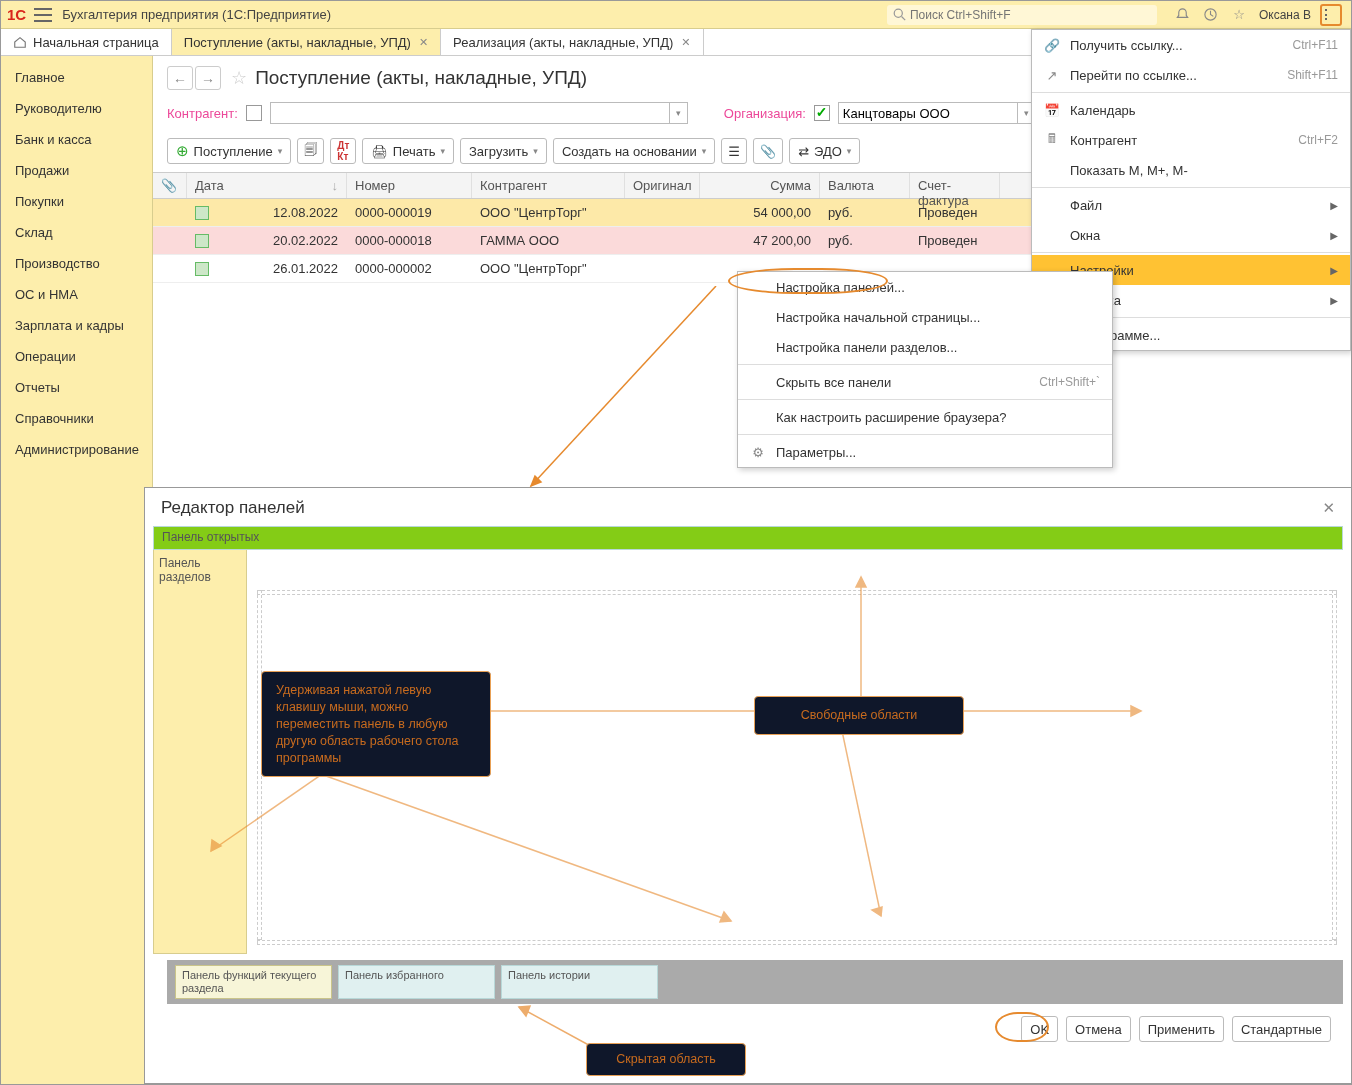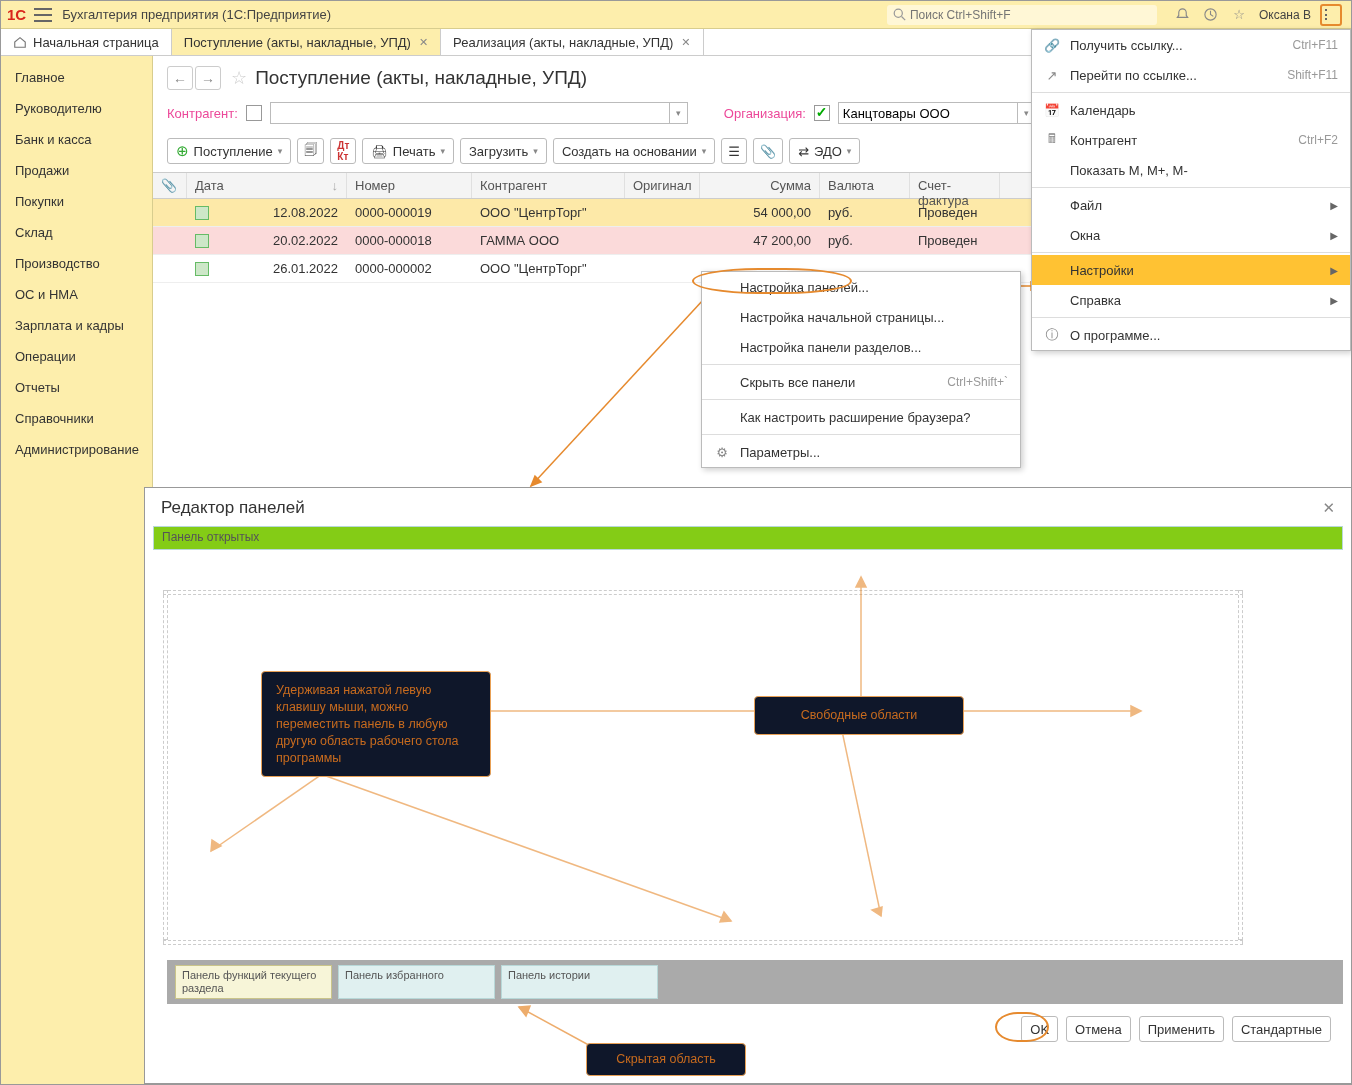--- a/index.html
+++ b/index.html
@@ -61,21 +61,21 @@
 .docicon{display:inline-block;width:14px;height:14px;background:#cde7c8;border:1px solid #6b6;margin-right:6px;}
 
 .dropdown{position:absolute;background:#fff;border:1px solid #bbb;box-shadow:2px 2px 6px rgba(0,0,0,.2);z-index:50;}
 .dd-main{top:28px;right:0;width:320px;}
 .dd-row{display:flex;align-items:center;padding:7px 12px;cursor:pointer;color:#333;gap:10px;}
 .dd-row.hl{background:#ffc233;}
 .dd-row .sc{margin-left:auto;color:#999;font-size:12px;}
 .dd-row .arr{margin-left:auto;color:#666;font-size:10px;}
 .dd-sep{height:1px;background:#ddd;margin:2px 0;}
 .dd-ic{width:16px;height:16px;display:flex;align-items:center;justify-content:center;color:#888;}
-.dd-sub{top:270px;left:700px;width:320px;}
+.dd-sub{top:270px;left:736px;width:376px;}
 .sub-hl{position:relative;}
 .sub-hl .oval{position:absolute;left:-10px;top:-4px;width:160px;height:26px;border:2px solid #e68a2e;border-radius:50%/60%;}
 
 .panel-editor{position:absolute;left:143px;top:486px;width:1208px;height:597px;background:#fff;border:1px solid #999;z-index:30;}
 .pe-head{display:flex;align-items:center;padding:10px 16px 8px;}
 .pe-title{font-size:17px;color:#333;flex:1;}
 .pe-close{color:#888;font-size:15px;cursor:pointer;}
 .pe-body{padding:0 8px;}
 .pe-open{background:#84cc16;border:1px solid #b8d8d8;height:24px;padding:3px 8px;font-size:12px;color:#555;}
 .pe-mid{display:flex;height:404px;}
@@ -375,20 +375,21 @@
   </svg>
 
 <div class="panel-editor">
   <div class="pe-head">
     <span class="pe-title">Редактор панелей</span>
     <span class="pe-close">✕</span>
   </div>
   <div class="pe-body">
     <div class="pe-open">Панель открытых</div>
     <div class="pe-mid">
+      <div class="pe-sections">Панель разделов</div>
       <div class="pe-canvas">
         <div class="dashed" style="left:10px;top:40px;width:1080px;height:5px"></div>
         <div class="dashed" style="left:10px;top:40px;width:5px;height:350px"></div>
         <div class="dashed" style="left:1085px;top:40px;width:5px;height:350px"></div>
         <div class="dashed" style="left:10px;top:390px;width:1080px;height:5px"></div>
       </div>
     </div>
     <div class="pe-bottom">
       <div class="pe-card">Панель функций текущего раздела</div>
       <div class="pe-card blue">Панель избранного</div>

